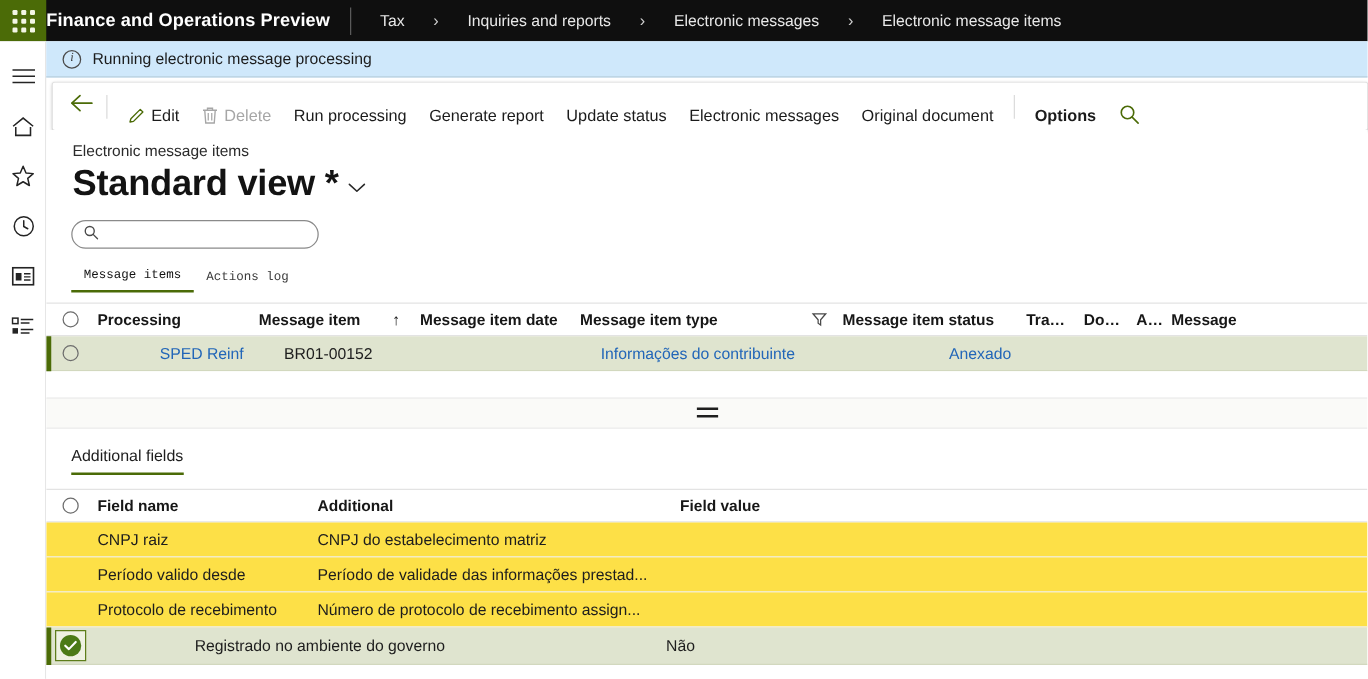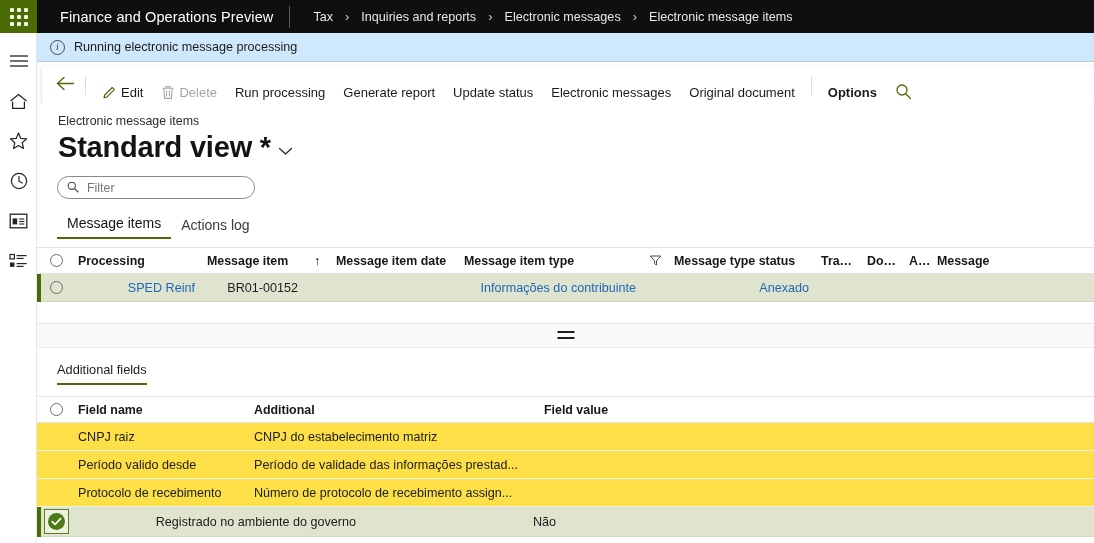--- a/index.html
+++ b/index.html
@@ -31,34 +31,34 @@
     grid-template-rows: repeat(3, 4px);
     gap: 3px;
   }
   .waffle-grid i {
     display: block; width: 4px; height: 4px;
     background: #f3f6e4; border-radius: 1px;
   }
   .app-title {
     color: #ffffff;
     font-size: 14.5px;
-    font-weight: normal;
-    padding-left: 23px;
+    font-weight: bold;
+    padding-left: 0;
     letter-spacing: .1px;
     white-space: nowrap;
   }
   .title-divider {
     width: 1px; height: 22px;
     background: #5a5a5a;
     margin-left: 16px;
   }
   .breadcrumb {
     display: flex; align-items: center;
     padding-left: 20px;
-    gap: 0px;
+    gap: 11px;
   }
   .crumb {
     color: #e8e8e8;
     font-size: 12.6px;
     white-space: nowrap;
     cursor: pointer;
     padding: 0 3px;
   }
   .crumb-sep {
     color: #cfcfcf;
@@ -200,25 +200,26 @@
   }
   .filterbox input::placeholder { color: #767676; }
 
   
   .tabs {
     display: flex; align-items: flex-end;
     margin: 16px 0 0 20px;
     gap: 0;
   }
   .tab {
-    font-size: 14px;
+    font-size: 10px;
     color: #3b3b3b;
     padding: 0 10px 6px 10px;
     cursor: pointer;
     white-space: nowrap;
+    font-family: Liberation Mono, monospace;
   }
   .tab.active {
     color: #131313;
     border-bottom: 2.5px solid #4b6b07;
   }
 
   
   .grid { margin-top: 8px; width: 1057px; }
   .grid-head {
     display: flex; align-items: center;
@@ -491,21 +492,20 @@
     </span>
   </div>
 
   <div class="filterbox">
     <span>
       <svg width="12" height="12" viewBox="0 0 12 12">
         <circle cx="4.8" cy="4.8" r="3.6" fill="none" stroke="#4a4a4a" stroke-width="1.1"></circle>
         <line x1="7.5" y1="7.5" x2="11" y2="11" stroke="#4a4a4a" stroke-width="1.1" stroke-linecap="round"></line>
       </svg>
     </span>
-    <input type="text" value="" placeholder="Filter" style="">
   </div>
 
   <div class="tabs">
     <div class="tab active">Message items</div>
     <div class="tab">Actions log</div>
   </div>
 
   <div class="grid">
     <div class="grid-head">
       <div class="sel-marker blank"></div>
@@ -515,21 +515,21 @@
       <div class="cell c-proc">Processing</div>
       <div class="cell c-item">Message item</div>
       <div class="cell c-sort">↑</div>
       <div class="cell c-date">Message item date</div>
       <div class="cell c-type">Message item type</div>
       <div class="cell c-filt">
         <svg width="13" height="13" viewBox="0 0 13 13">
           <path d="M1.4 2 H11.6 L7.5 6.8 V11 L5.5 9.6 V6.8 Z" fill="none" stroke="#4a4a4a" stroke-width="1"></path>
         </svg>
       </div>
-      <div class="cell c-status">Message type status</div>
+      <div class="cell c-status">Message item status</div>
       <div class="cell c-trans">Trans...</div>
       <div class="cell c-doc">Doc...</div>
       <div class="cell c-a">A...</div>
       <div class="cell c-msg">Message</div>
     </div>
 
     <div class="grid-row selected">
       <div class="sel-marker"></div>
       <div class="radio-cell">
         <span class="radio"></span>

